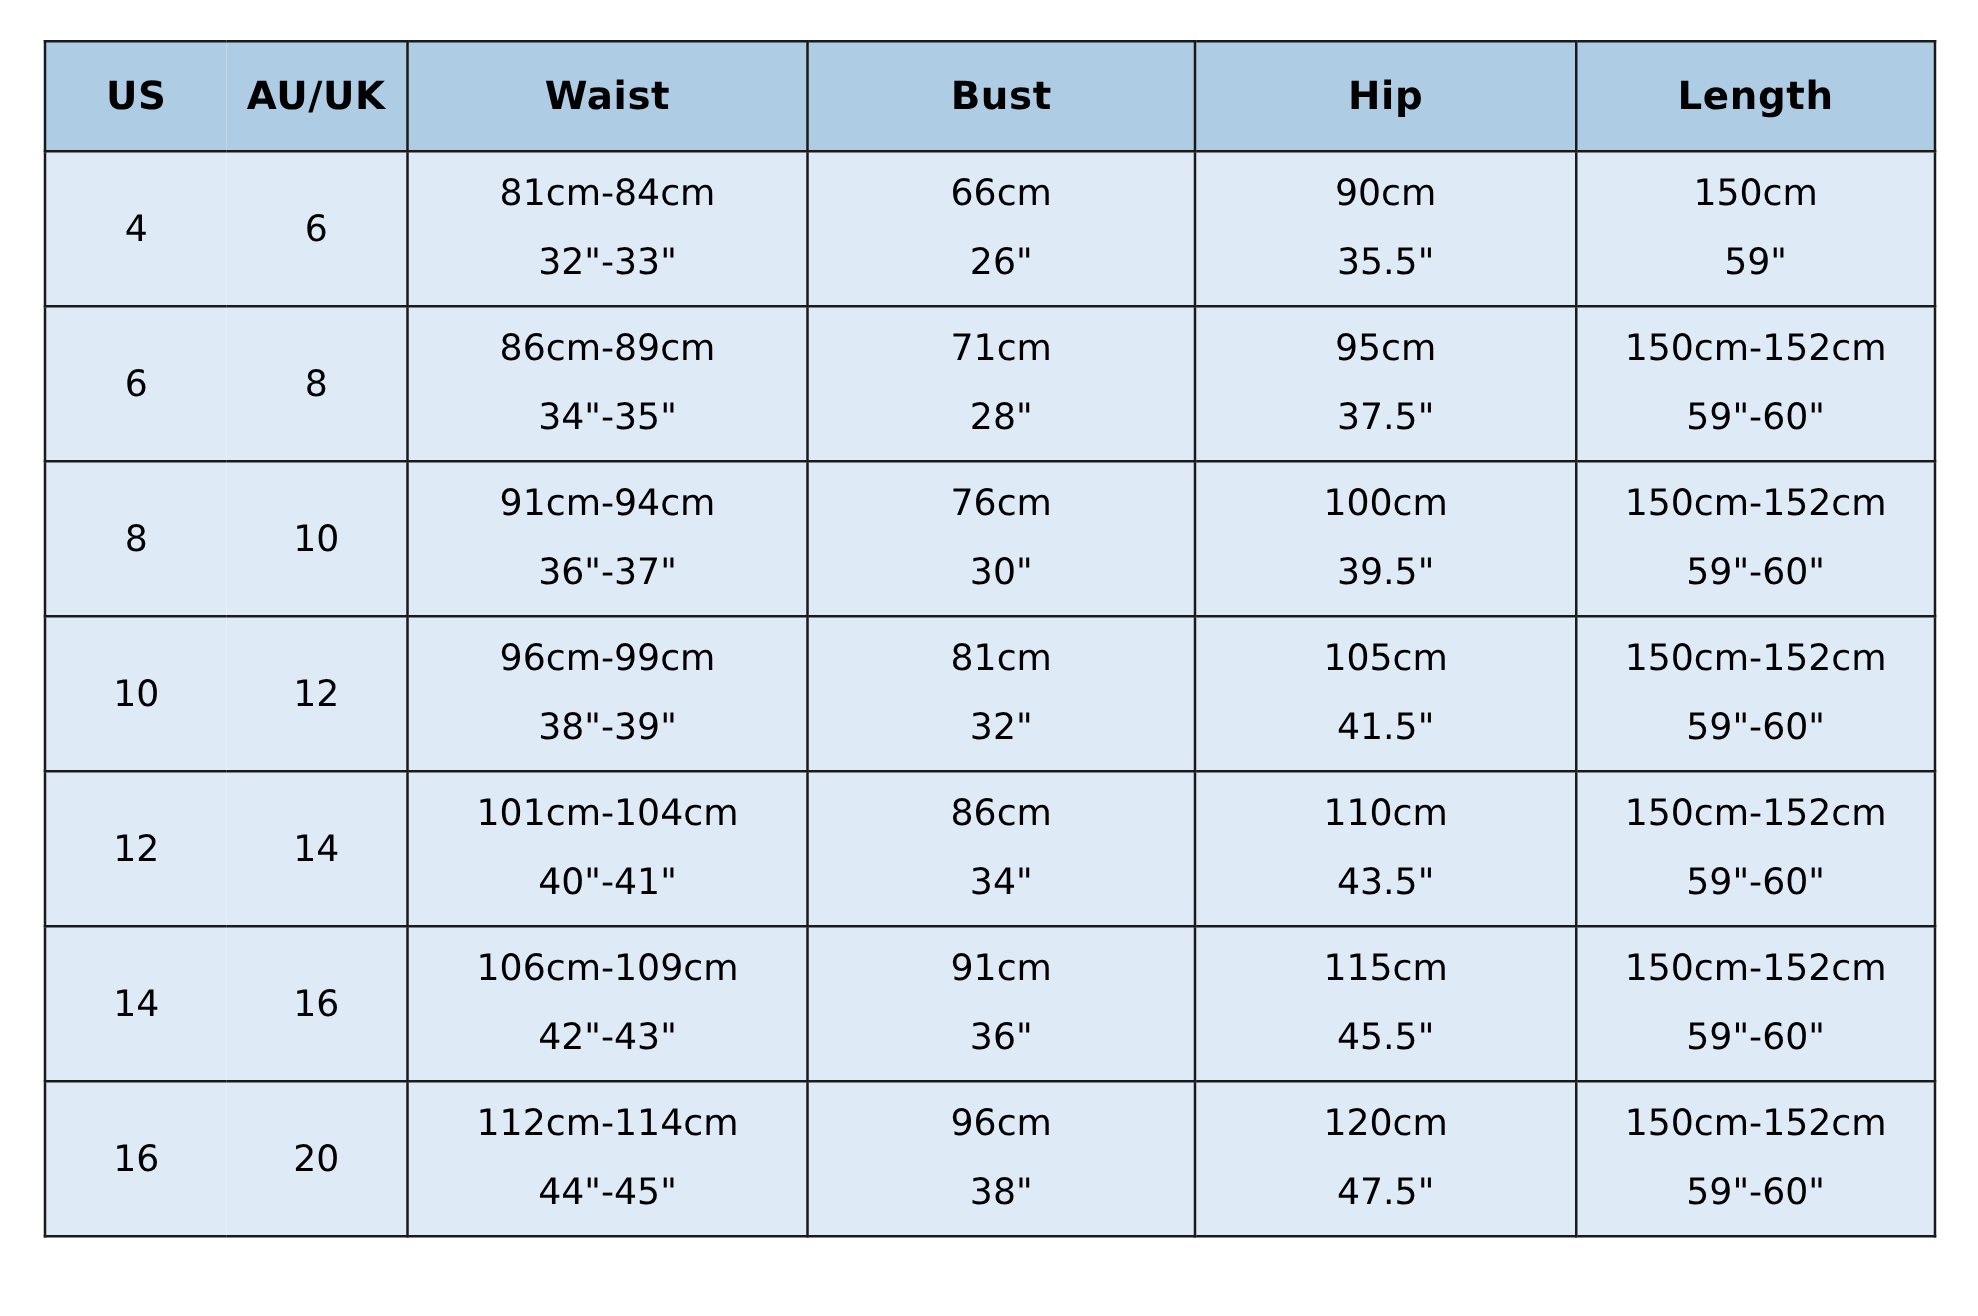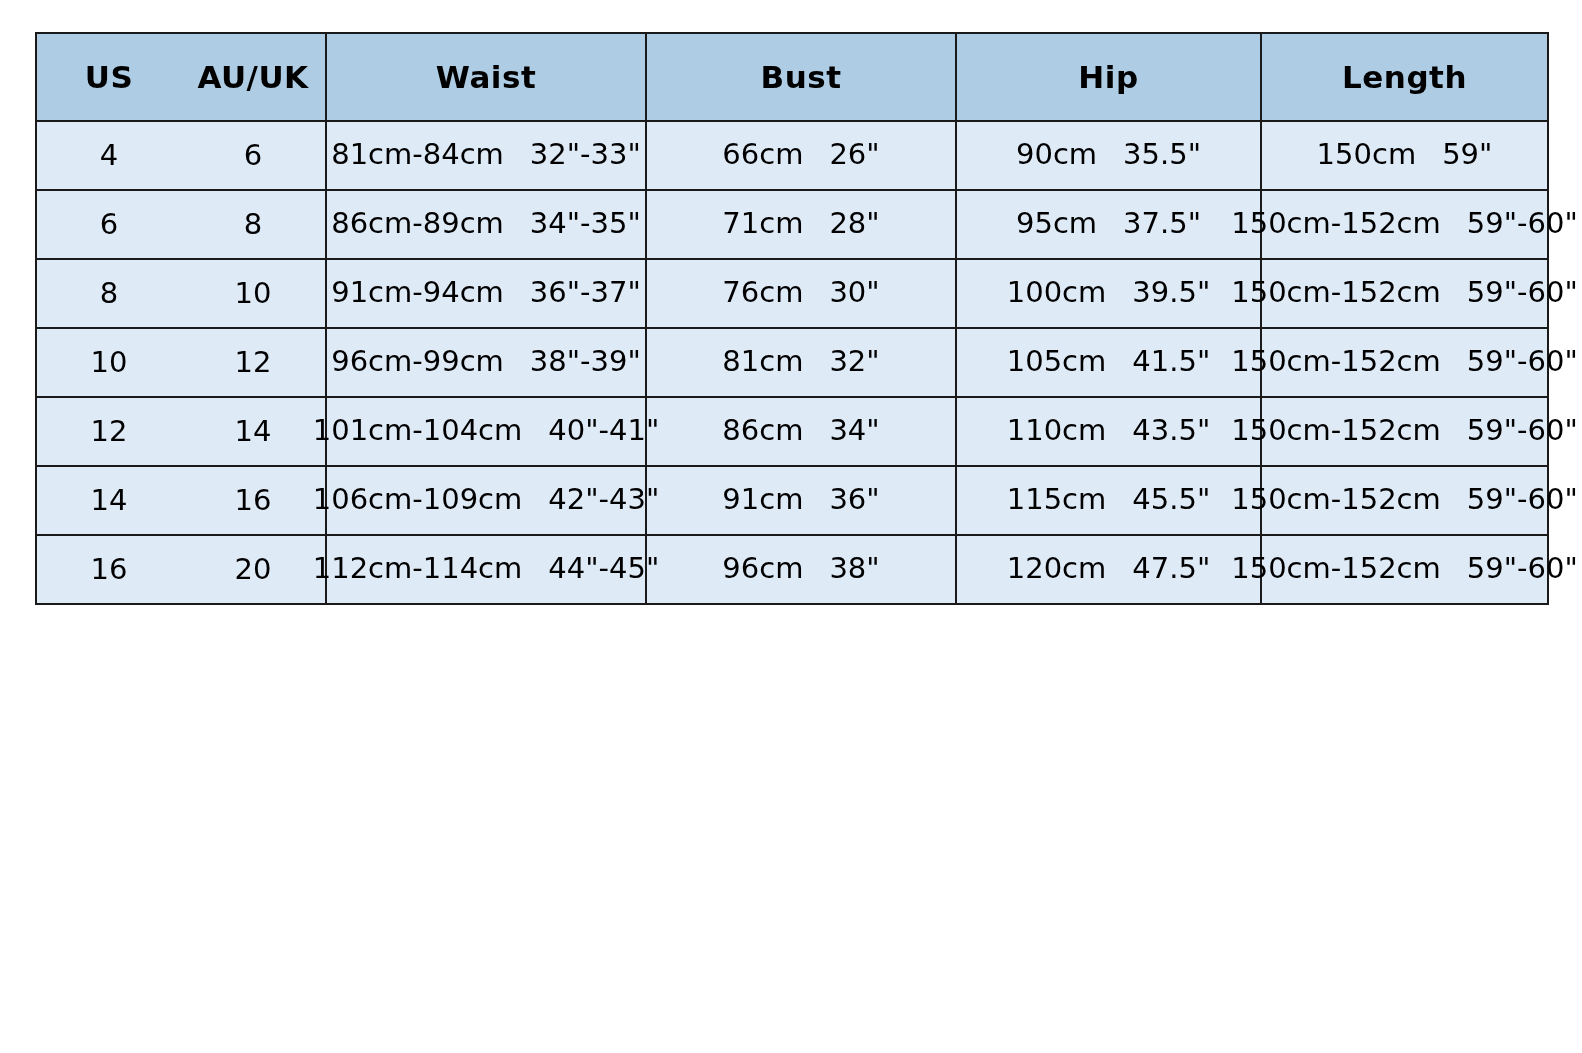--- a/index.html
+++ b/index.html
@@ -63,21 +63,21 @@
     font-size: 29px;
   }
   tbody td.size-us {
     border-right: none;
   }
   tbody td.size-auuk {
     border-left: none;
   }
   .dual {
     display: flex;
-    flex-direction: row;
+    flex-direction: column;
     align-items: center;
     justify-content: center;
     gap: 26px;
     padding: 10px 0 12px 0;
   }
   .dual .cm { white-space: nowrap; }
   .dual .in { white-space: nowrap; }
 </style>
 </head>
 <body>

